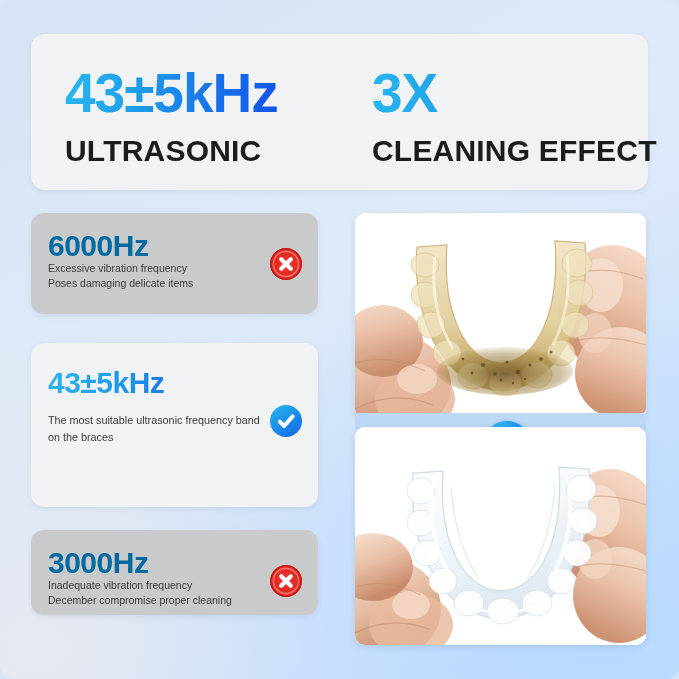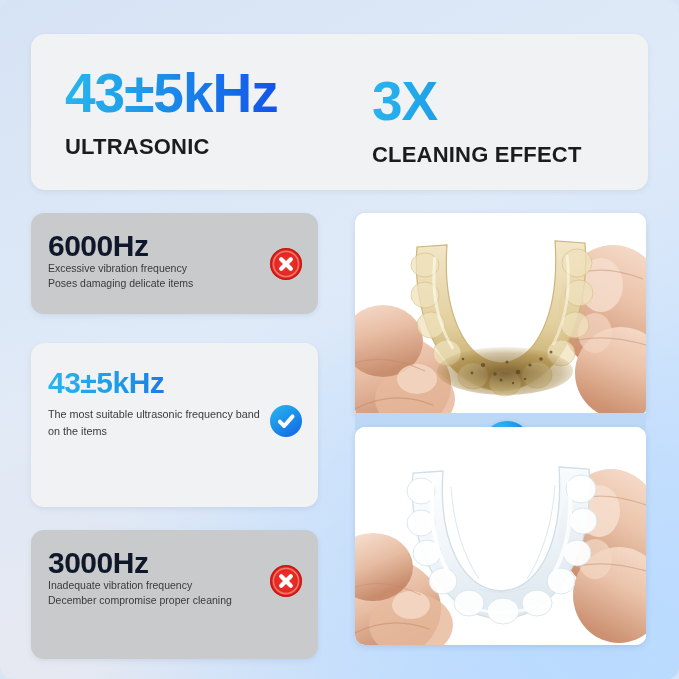--- a/index.html
+++ b/index.html
@@ -35,21 +35,21 @@
     height: 156px;
     background: #f1f2f3;
     border-radius: 14px;
     box-shadow: 0 2px 5px rgba(90,110,140,0.10);
   }
   .header-col {
     position: absolute;
     top: 0;
   }
   .header-col.left  { left: 34px; }
-  .header-col.right { left: 341px; margin-top: 8px; }
+  .header-col.right { left: 341px; }
 
   .big-num {
     font-weight: 800;
     letter-spacing: -1px;
     line-height: 1;
     background: linear-gradient(95deg, #27b6ef 0%, #1f9fe8 32%, #1674ea 68%, #1253e8 100%);
     -webkit-background-clip: text;
     background-clip: text;
     color: transparent;
     -webkit-text-fill-color: transparent;
@@ -57,21 +57,21 @@
   }
   .header-col.left .big-num {
     font-size: 55px;
     margin-top: 32px;
   }
   .header-col.right .big-num {
     font-size: 55px;
     margin-top: 32px;
   }
   .sub-label {
-    font-size: 22px;
+    font-size: 30px;
     font-weight: 800;
     color: #1c1c1e;
     letter-spacing: 0.2px;
     margin-top: 13px;
     white-space: nowrap;
   }
 
   
   .feat-card {
     position: absolute;
@@ -81,55 +81,55 @@
     box-shadow: 0 2px 5px rgba(90,110,140,0.12);
   }
   .feat-card.bad {
     background: #c9cacc;
   }
   .feat-card.good {
     background: #f1f2f4;
   }
   .card-6000 { top: 213px; height: 101px; }
   .card-43   { top: 343px; height: 164px; }
-  .card-3000 { top: 530px; height: 129px; }
+  .card-3000 { top: 530px; height: 85px; }
 
   .card-body {
     position: absolute;
     left: 17px;
     top: 0;
     right: 66px;
   }
   .card-title {
     font-size: 30px;
     font-weight: 800;
     line-height: 1;
     letter-spacing: -0.5px;
     white-space: nowrap;
   }
-  .card-title.dark { color: #0f172a; }
+  .card-title.dark { color: #0369a1; }
   .card-title.blue {
     background: linear-gradient(95deg, #2ab4ef 0%, #1f9ae7 35%, #1668ea 72%, #1250e8 100%);
     -webkit-background-clip: text;
     background-clip: text;
     color: transparent;
     -webkit-text-fill-color: transparent;
   }
   .card-6000 .card-body { padding-top: 18px; }
   .card-3000 .card-body { padding-top: 18px; }
   .card-43   .card-body { padding-top: 25px; }
 
   .card-desc {
     font-size: 10.5px;
     line-height: 1.42;
     color: #3a3a3c;
     font-weight: 400;
   }
   .card-43 .card-desc {
-    margin-top: 8px;
+    margin-top: 14px;
     font-size: 10.8px;
     line-height: 1.55;
   }
   .card-desc .ln { display: block; white-space: nowrap; }
 
   
   .badge {
     position: absolute;
     right: 16px;
     width: 32px;
@@ -225,21 +225,21 @@
         <path d="M11.2 11.2 L20.8 20.8 M20.8 11.2 L11.2 20.8" stroke="#ffffff" stroke-width="4.2" stroke-linecap="round"></path>
       </svg>
     </div>
   </div>
 
   <div class="feat-card good card-43">
     <div class="card-body">
       <div class="card-title blue">43±5kHz</div>
       <div class="card-desc">
         <span class="ln">The most suitable ultrasonic frequency band</span>
-        <span class="ln">on the items</span>
+        <span class="ln">on the braces</span>
       </div>
     </div>
     <div class="badge check">
       <svg viewBox="0 0 32 32" aria-hidden="true">
         <path d="M9.8 16.6 L14.2 21 L22.6 11.4" fill="none" stroke="#ffffff" stroke-width="4" stroke-linecap="round" stroke-linejoin="round"></path>
       </svg>
     </div>
   </div>
 
   <div class="feat-card bad card-3000">

